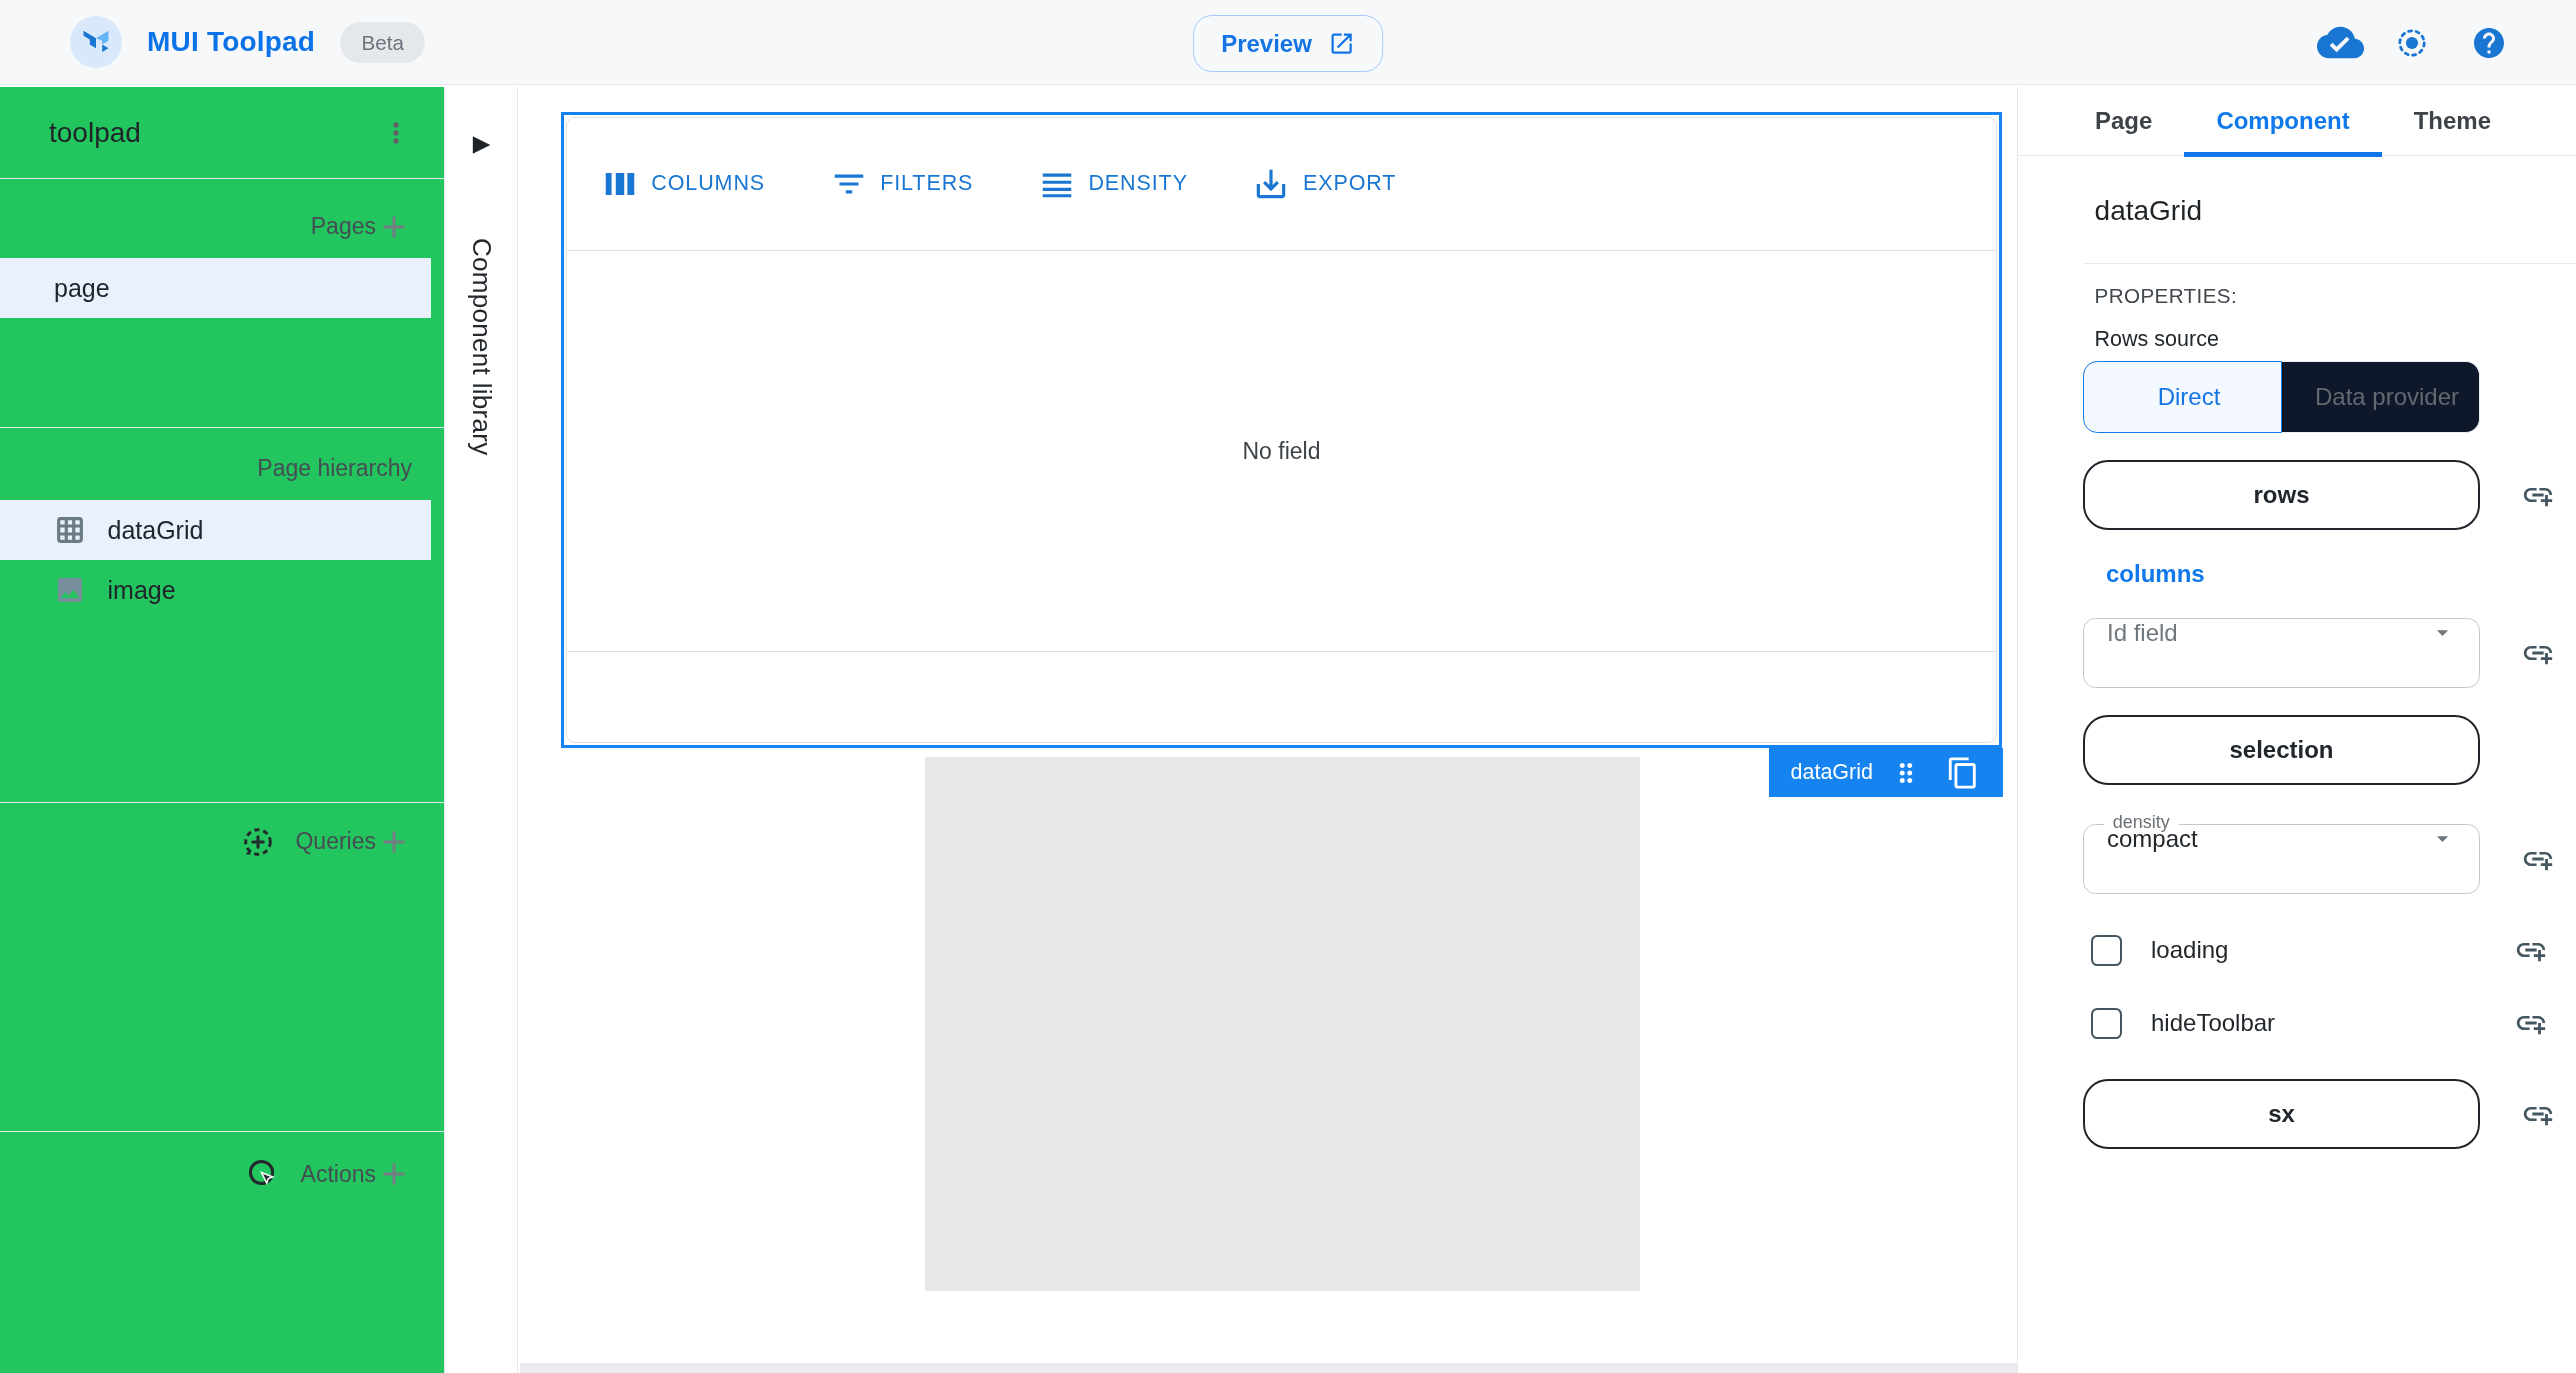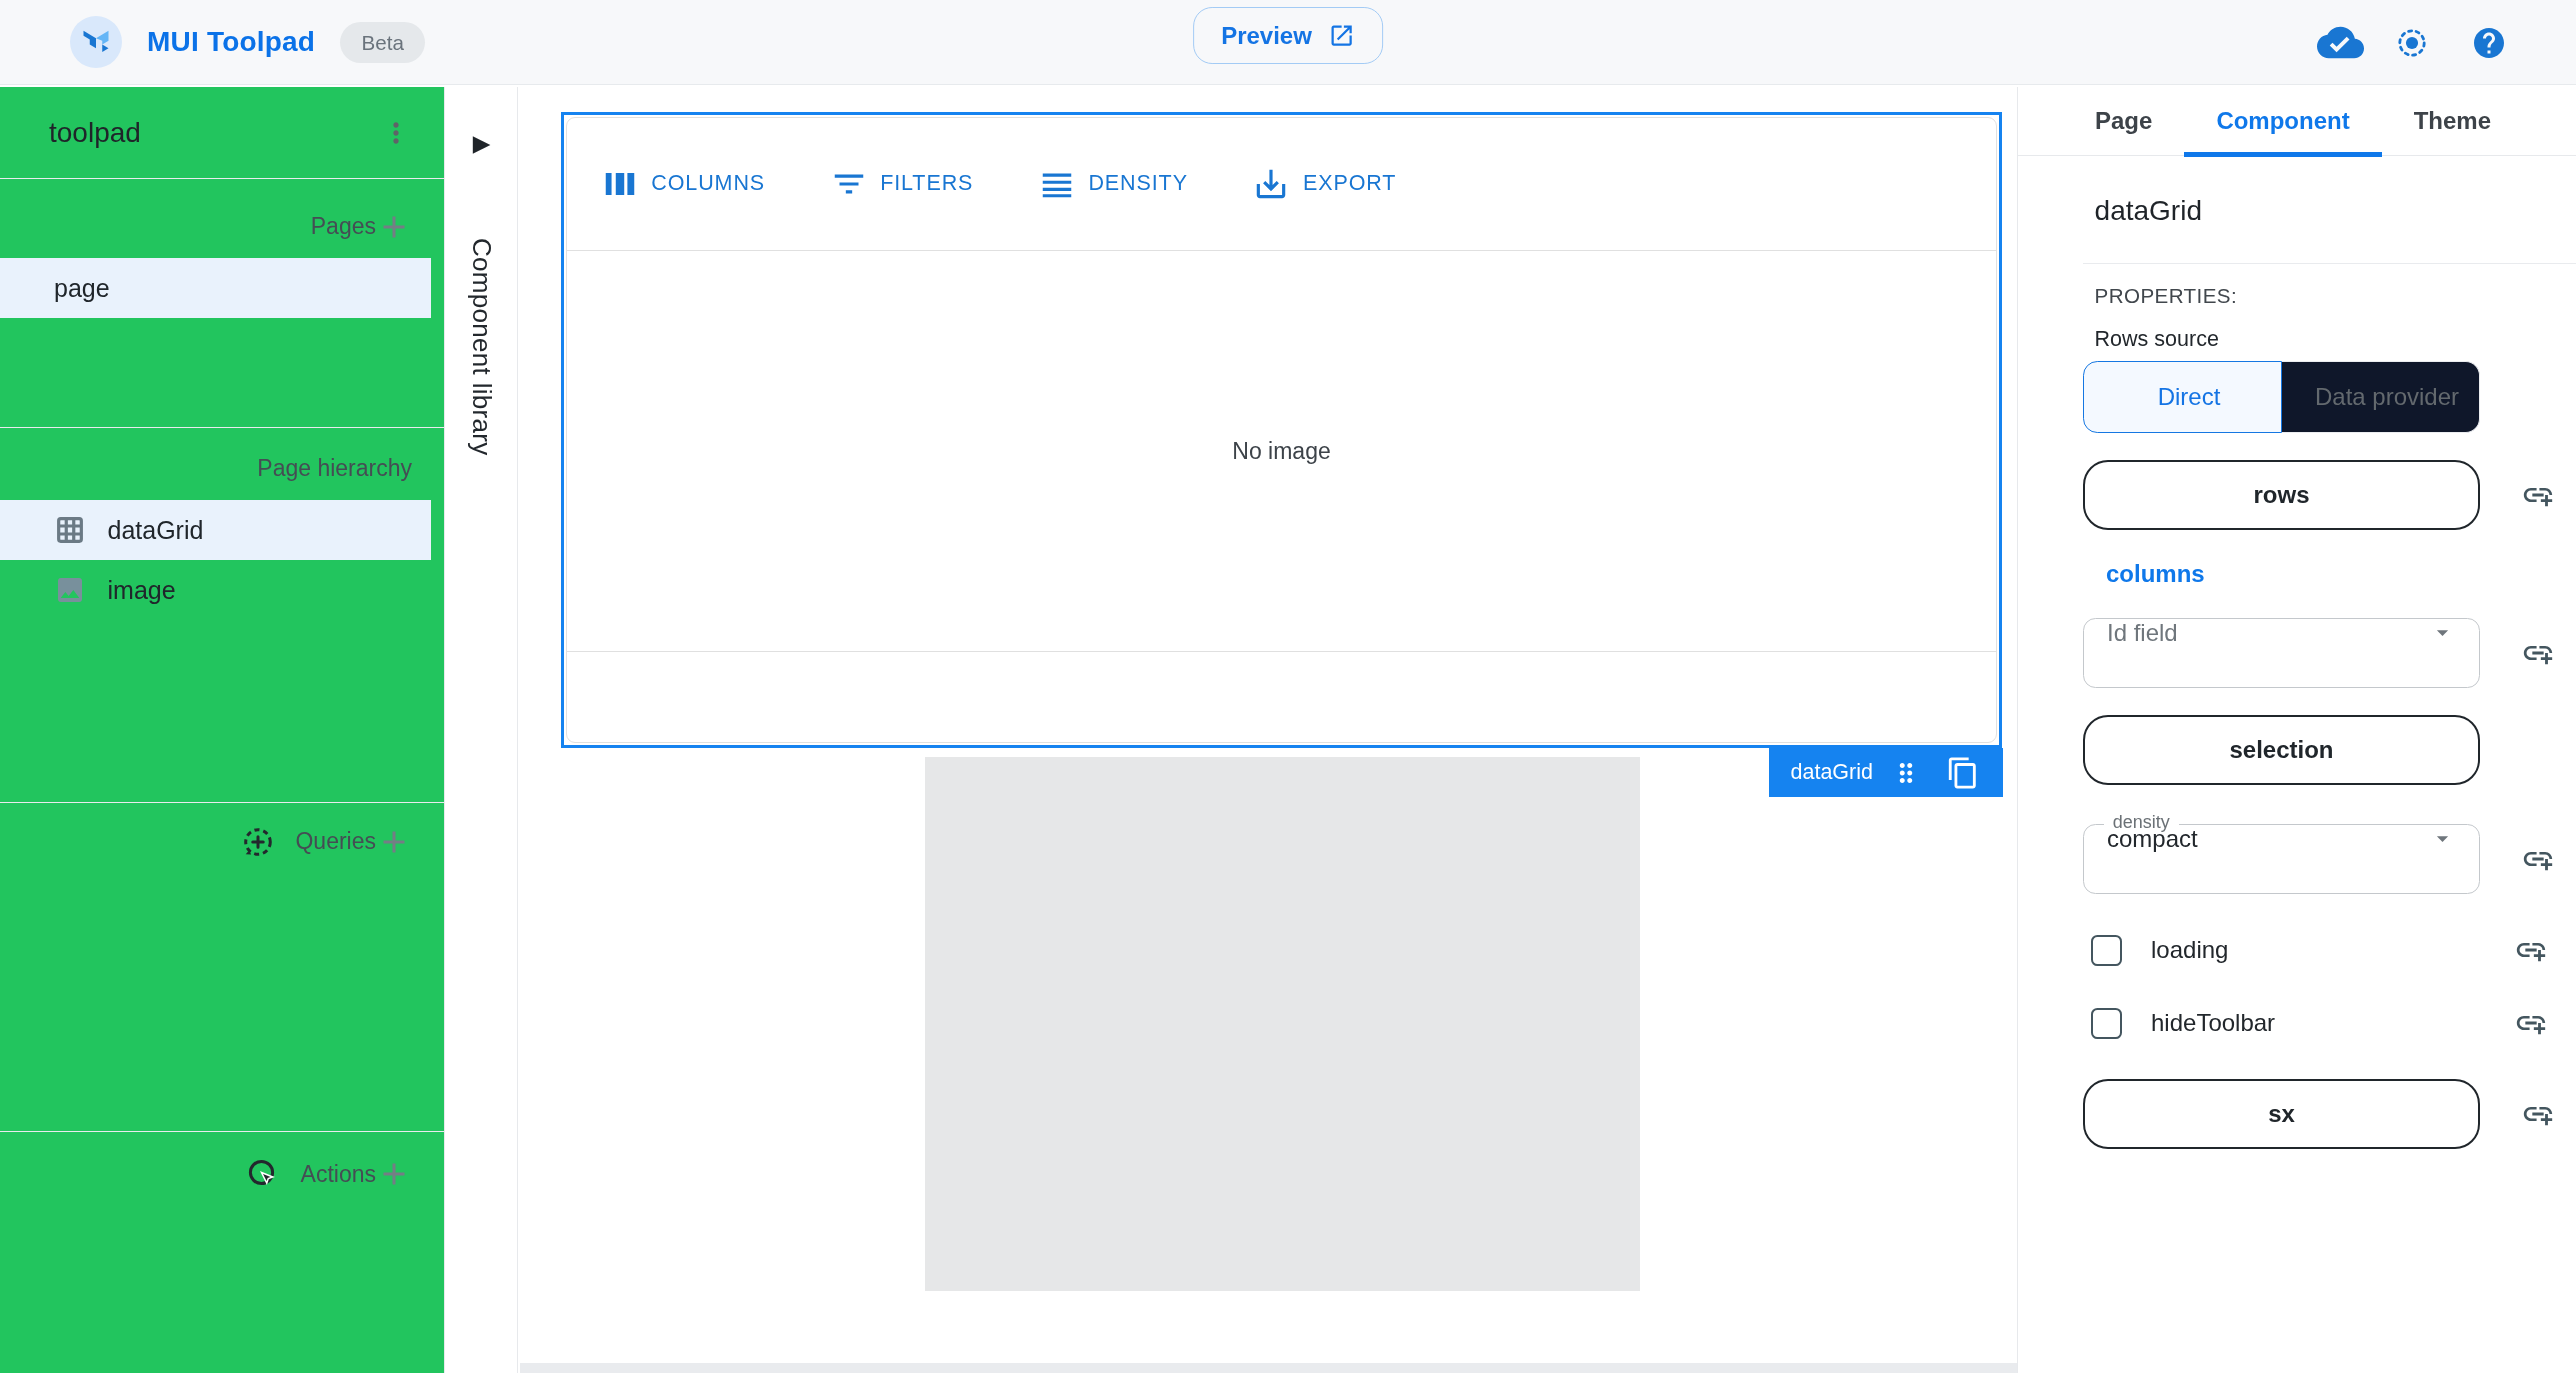--- a/index.html
+++ b/index.html
@@ -21,21 +21,21 @@
   .logo-avatar {
     width:52px; height:52px; border-radius:50%;
     background:#d9e8fb; display:flex; align-items:center; justify-content:center;
   }
   .app-title { font-size:28px; font-weight:700; color:#0b72e8; letter-spacing:0.2px; }
   .beta-chip {
     background:#e5e8eb; color:#6a737c; font-size:20.6px;
     height:41px; line-height:41px; border-radius:20.6px; padding:0 21.5px;
   }
   .preview-btn {
-    position:absolute; left:50%; top:7px; transform:translateX(-50%);
+    position:absolute; left:50%; top:15px; transform:translateX(-50%);
     height:57px; border:1.8px solid #a3cbf5; border-radius:19px;
     display:flex; align-items:center; gap:16px; padding:0 27px;
     color:#1474e4; font-size:24px; font-weight:600; background:transparent; cursor:pointer;
   }
   .header-right { position:absolute; right:59px; top:0; height:85px; display:flex; align-items:center; gap:19.7px; }
   .icon-frame {
     width:57px; height:57px; border:1.8px solid #eceef1; border-radius:14.3px; background:#fbfcfd;
     display:flex; align-items:center; justify-content:center;
   }
 
@@ -300,21 +300,21 @@
           <span>DENSITY</span>
         </button>
         <button class="dg-tb-btn">
           <svg width="38" height="38" viewBox="0 0 24 24" fill="#1976d2">
             <path d="M19 12v7H5v-7H3v7c0 1.1.9 2 2 2h14c1.1 0 2-.9 2-2v-7h-2zm-6 .67l2.59-2.58L17 11.5l-5 5-5-5 1.41-1.41L11 12.67V3h2v9.67z"></path>
           </svg>
           <span>EXPORT</span>
         </button>
       </div>
       <div class="dg-rows-area">
-        <span class="dg-empty">No image</span>
+        <span class="dg-empty">No field</span>
       </div>
       <div class="dg-footer"></div>
     </div>
   </div>
 
   <div class="dg-chip">
     <span class="dg-chip-label">dataGrid</span>
     <button class="icon-btn">
       <svg width="30" height="30" viewBox="0 0 24 24" fill="#fff">
         <path d="M11 18c0 1.1-.9 2-2 2s-2-.9-2-2 .9-2 2-2 2 .9 2 2zm-2-8c-1.1 0-2 .9-2 2s.9 2 2 2 2-.9 2-2-.9-2-2-2zm0-6c-1.1 0-2 .9-2 2s.9 2 2 2 2-.9 2-2-.9-2-2-2zm6 4c1.1 0 2-.9 2-2s-.9-2-2-2-2 .9-2 2 .9 2 2 2zm0 2c-1.1 0-2 .9-2 2s.9 2 2 2 2-.9 2-2-.9-2-2-2zm0 6c-1.1 0-2 .9-2 2s.9 2 2 2 2-.9 2-2-.9-2-2-2z"></path>

